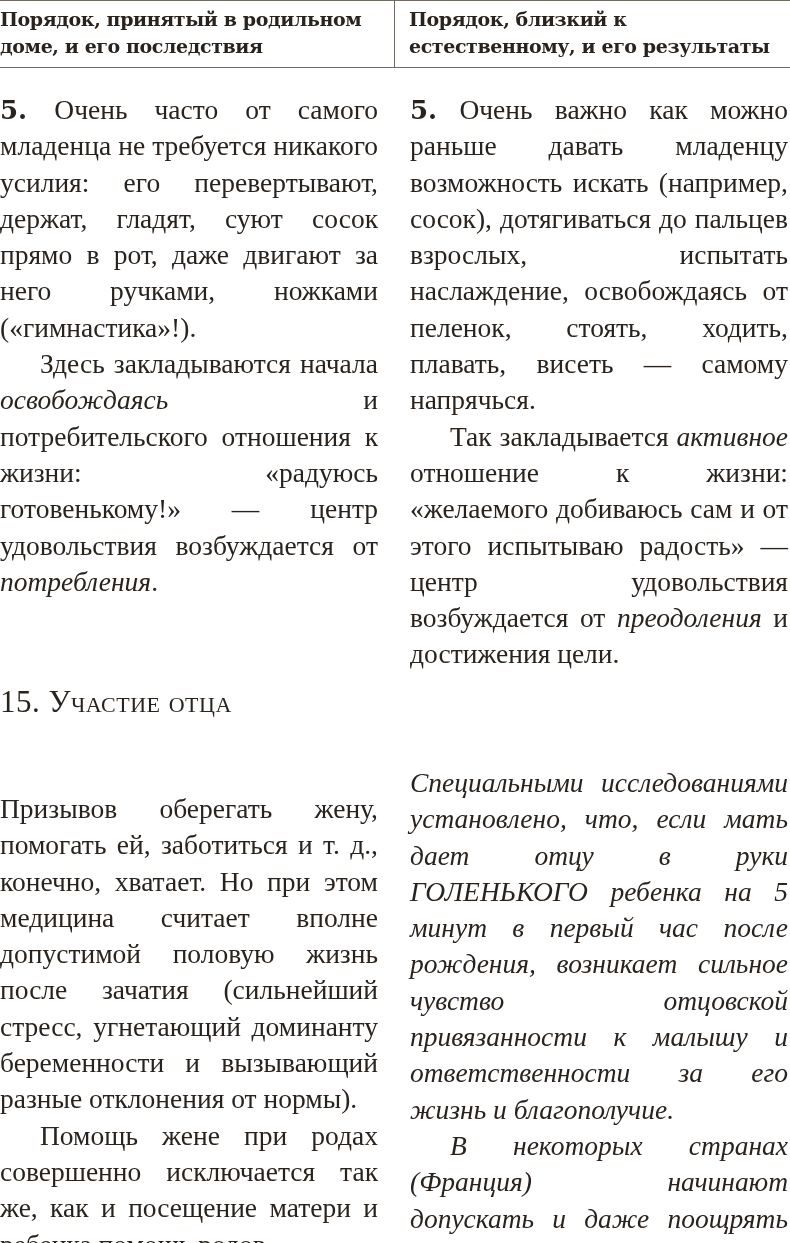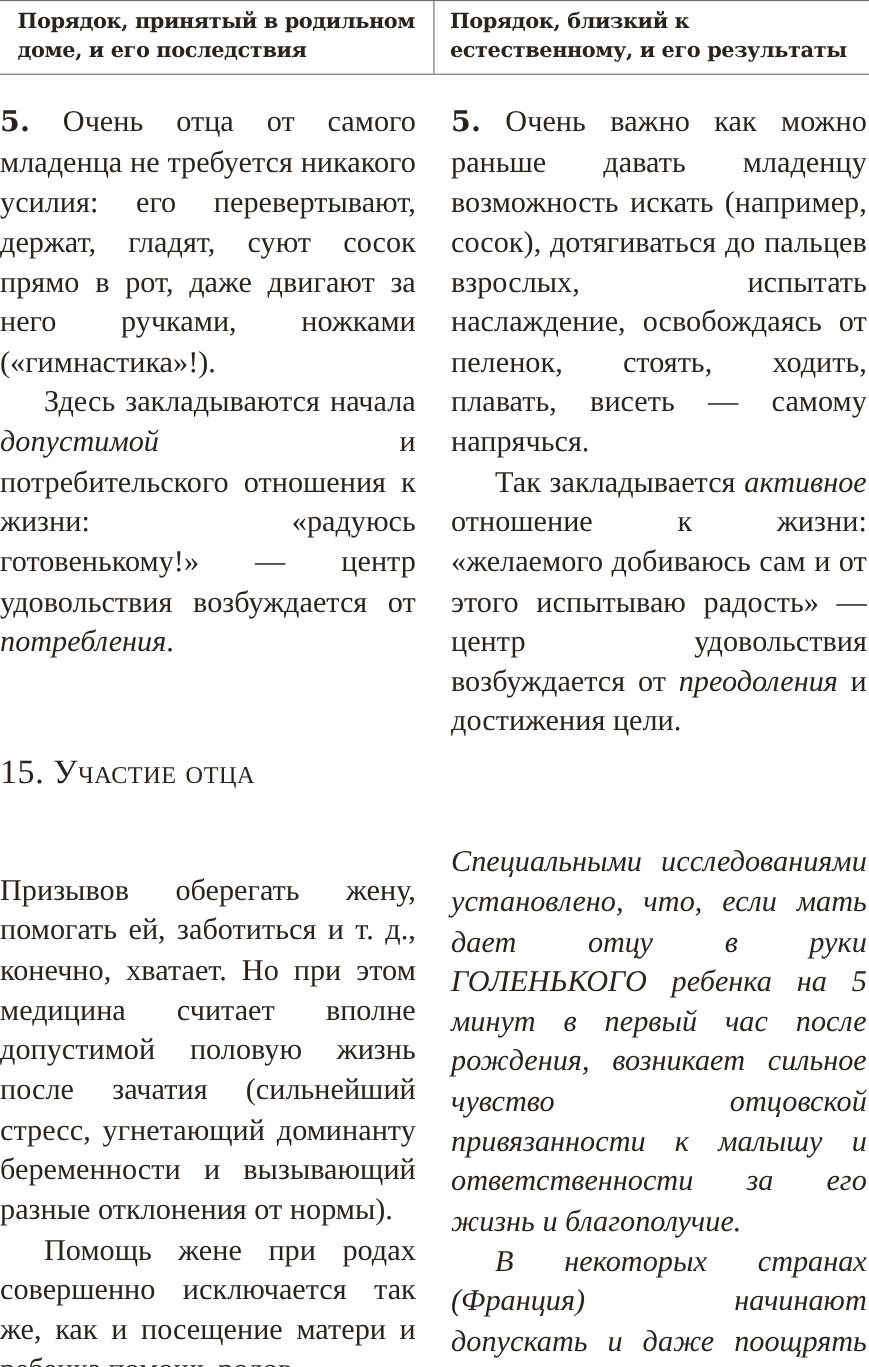--- a/index.html
+++ b/index.html
@@ -38,21 +38,21 @@
     font-weight: bold;
     font-size: 19px;
     line-height: 27px;
     padding-top: 5px;
     box-sizing: border-box;
     letter-spacing: -0.4px;
     color: #2a231d;
   }
   .head-cell.left {
     width: 395px;
-    padding-left: 16px;
+    padding-left: 0;
     padding-right: 10px;
     border-right: 1.5px solid #6f6a64;
   }
   .head-cell.right {
     width: 395px;
     padding-left: 14px;
   }
 
   
   .col {
@@ -99,22 +99,22 @@
 <body>
 
 <div class="page">
 
   <div class="table-head">
     <div class="head-cell left">Порядок, принятый в родильном доме, и его последствия</div>
     <div class="head-cell right">Порядок, близкий к естественному, и его результаты</div>
   </div>
 
   <div class="col col-left-top">
-    <p><span class="num-bold">5.</span> <span>Очень отца от самого младенца не требуется никакого усилия: его перевертывают, держат, гладят, суют сосок прямо в рот, даже двигают за него ручками, ножками («гимнастика»!).</span></p>
-    <p class="indent"><span>Здесь закладываются начала </span><em>допустимой</em><span> и потребительского отношения к жизни: «радуюсь готовенькому!» — центр удовольствия возбуждается от </span><em>потребления</em><span>.</span></p>
+    <p><span class="num-bold">5.</span> <span>Очень часто от самого младенца не требуется никакого усилия: его перевертывают, держат, гладят, суют сосок прямо в рот, даже двигают за него ручками, ножками («гимнастика»!).</span></p>
+    <p class="indent"><span>Здесь закладываются начала </span><em>освобождаясь</em><span> и потребительского отношения к жизни: «радуюсь готовенькому!» — центр удовольствия возбуждается от </span><em>потребления</em><span>.</span></p>
   </div>
 
   <div class="col col-right-top">
     <p><span class="num-bold">5.</span> <span>Очень важно как можно раньше давать младенцу возможность искать (например, сосок), дотягиваться до пальцев взрослых, испытать наслаждение, освобождаясь от пеленок, стоять, ходить, плавать, висеть — самому напрячься.</span></p>
     <p class="indent"><span>Так закладывается </span><em>активное</em><span> отношение к жизни: «желаемого добиваюсь сам и от этого испытываю радость» — центр удовольствия возбуждается от </span><em>преодоления</em><span> и достижения цели.</span></p>
   </div>
 
   <div class="section-title">15. Участие отца</div>
 
   <div class="col col-left-bottom">

